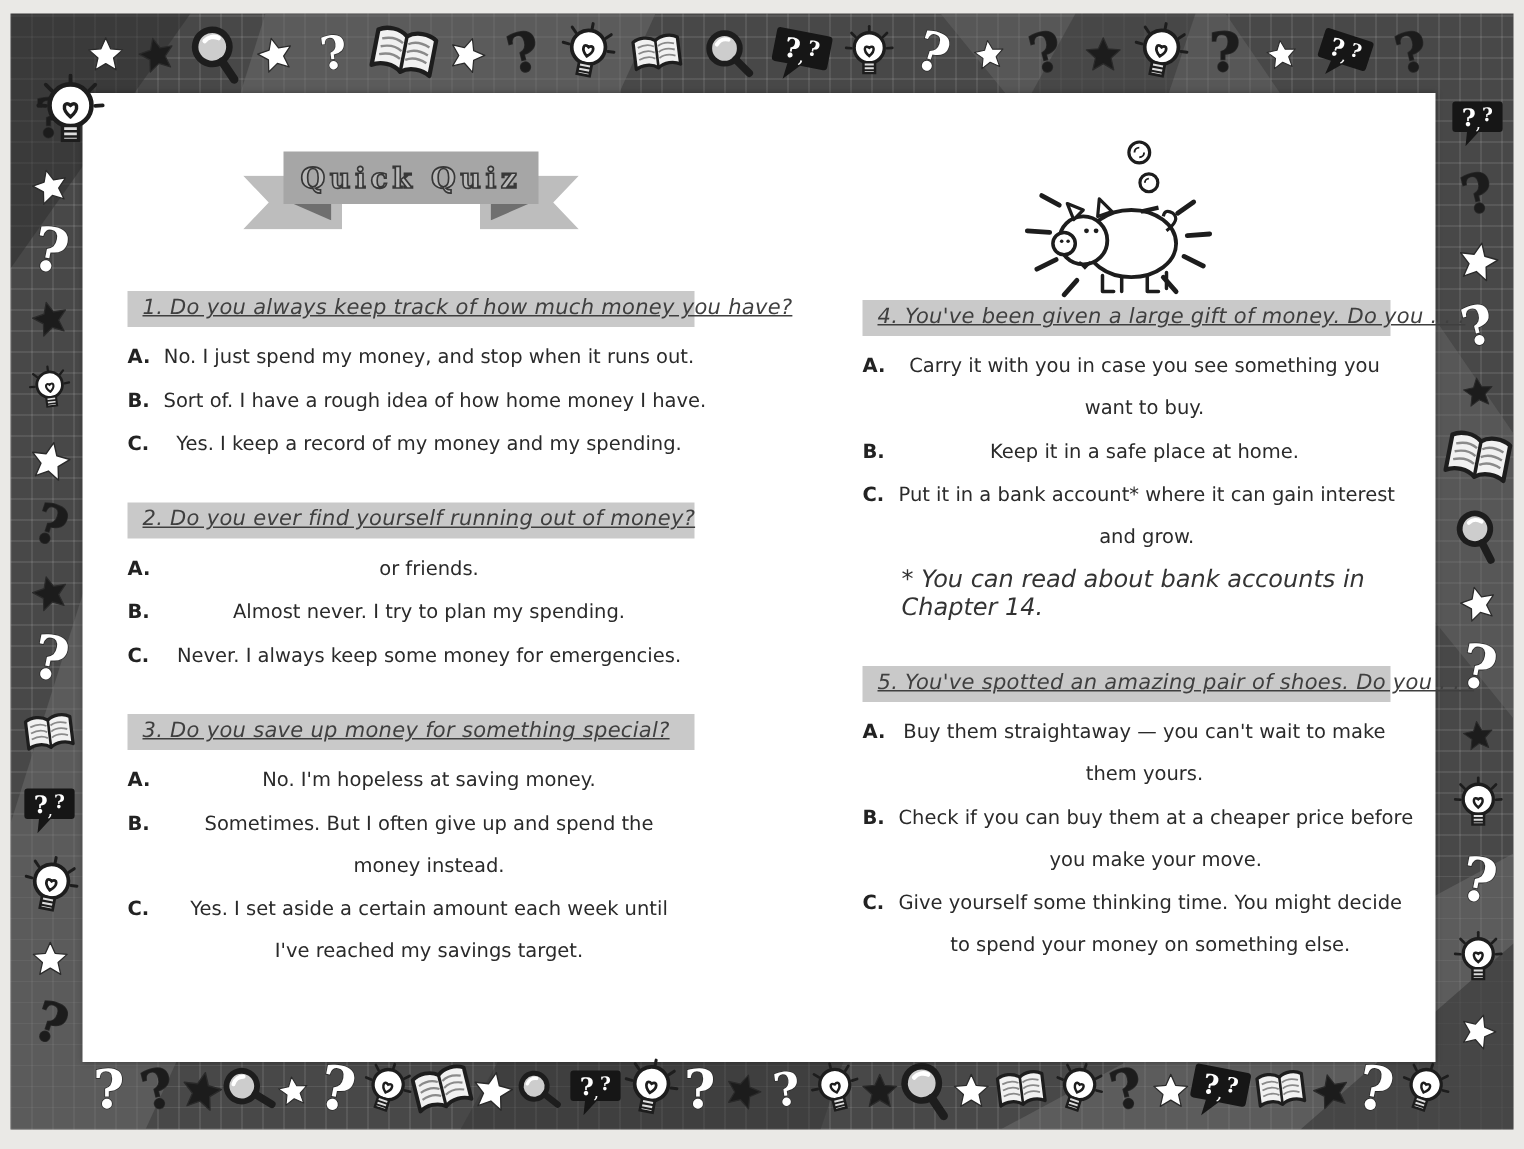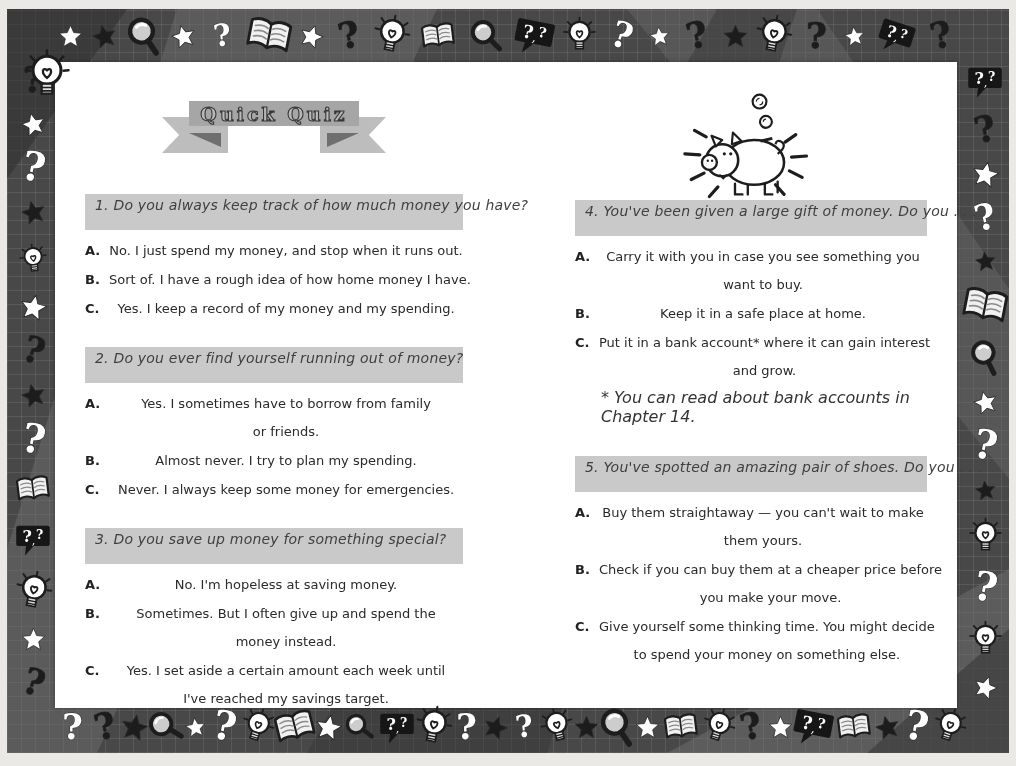--- a/index.html
+++ b/index.html
@@ -33,35 +33,35 @@
   .col.right{width:352px;margin-left:112px;}
   
   .banner{position:relative;width:218px;height:64px;margin:12px auto 0;}
   .banner .tail{position:absolute;top:17px;width:66px;height:36px;background:var(--ribbon-tail);}
   .banner .tail.tl{left:-3px;clip-path:polygon(0 0,100% 0,100% 100%,0 100%,26% 50%);}
   .banner .tail.tr{right:-3px;clip-path:polygon(0 0,100% 0,74% 50%,100% 100%,0 100%);}
   .banner .fold{position:absolute;width:32px;height:14px;background:var(--ribbon-fold);top:33px;}
   .banner .fold.fl{left:24px;clip-path:polygon(0 0,100% 0,100% 100%);}
   .banner .fold.fr{right:24px;clip-path:polygon(0 0,100% 0,0 100%);}
   .banner .panel{
-    position:absolute;left:24px;right:24px;top:1px;height:25px;background:var(--ribbon);
+    position:absolute;left:24px;right:24px;top:1px;height:35px;background:var(--ribbon);
     display:flex;align-items:center;justify-content:center;
   }
   .banner .panel span{
     font-size:19px;font-weight:bold;letter-spacing:3px;color:#b9b9b9;
     -webkit-text-stroke:1.1px #373737;font-family:"DejaVu Serif","Liberation Serif",serif;
   }
   
   .piggy-wrap{width:160px;height:102px;margin:4px auto 2px;display:block;}
   
   .question{margin-top:30px;}
   .col.right .question:first-of-type{margin-top:6px;}
   .q-header{
     background:var(--highlight);color:#3f3f3f;font-style:italic;
-    font-size:14px;padding:3px 10px 17px;letter-spacing:.2px;white-space:nowrap;
+    font-size:14px;padding:3px 10px 5px;letter-spacing:.2px;white-space:nowrap;text-decoration:underline;
   }
   .option{display:flex;margin-top:12px;color:var(--ink);font-size:13px;line-height:17px;}
   .opt-letter{width:24px;flex:0 0 24px;font-weight:bold;color:#222;}
   .opt-lines{flex:1;}
   .opt-line{white-space:nowrap;text-align:center;}
   .opt-line + .opt-line{margin-top:11px;}
   .footnote{margin:9px 0 0 26px;font-size:16px;font-style:italic;color:#333;}
   
   .strip{position:absolute;display:flex;align-items:center;justify-content:space-between;z-index:3;}
   .strip.top{left:58px;right:58px;top:13px;height:46px;}
@@ -576,21 +576,20 @@
             <div class="opt-lines">
               <div class="opt-line">Yes. I keep a record of my money and my spending.</div>
             </div>
           </div>
         </section>
         <section class="question">
           <div class="q-header">2. Do you ever find yourself running out of money?</div>
           <div class="option">
             <span class="opt-letter">A.</span>
             <div class="opt-lines">
-              <div class="opt-line">Yes. I sometimes have to borrow from family</div>
               <div class="opt-line">or friends.</div>
             </div>
           </div>
           <div class="option">
             <span class="opt-letter">B.</span>
             <div class="opt-lines">
               <div class="opt-line">Almost never. I try to plan my spending.</div>
             </div>
           </div>
           <div class="option">

